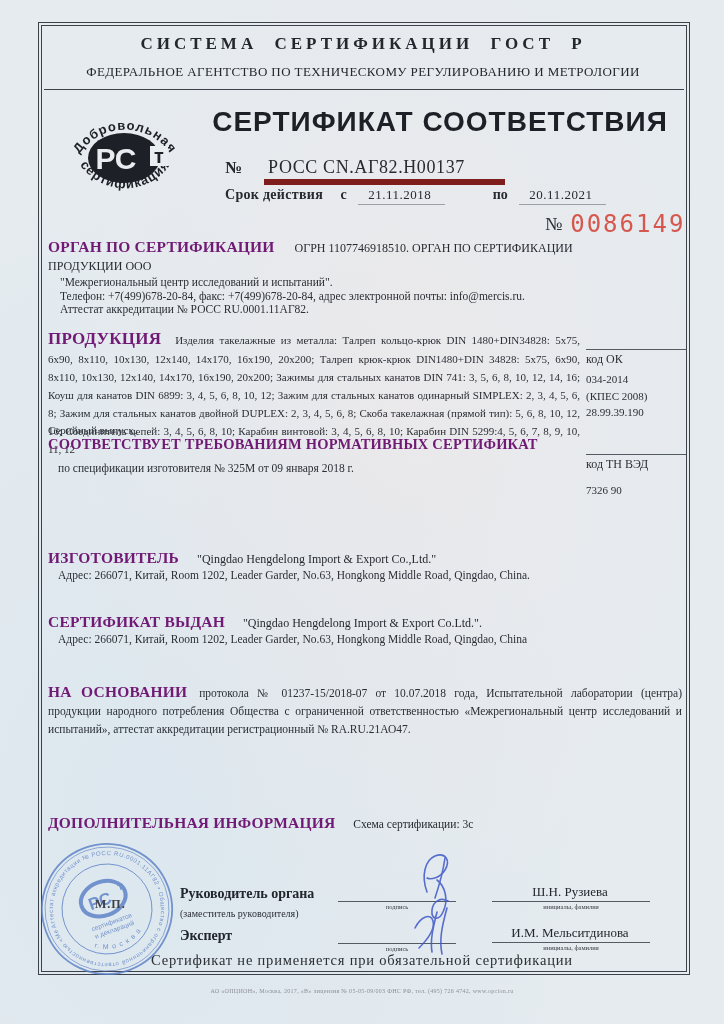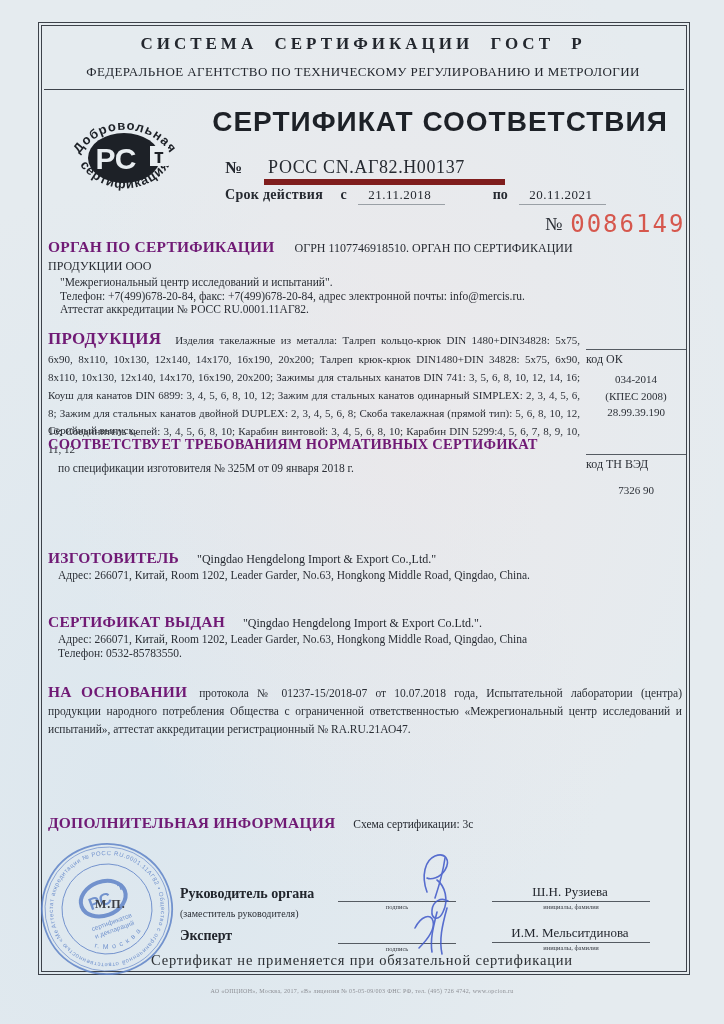--- a/index.html
+++ b/index.html
@@ -35,21 +35,21 @@
   .organ-intro{font-size:12px;margin-left:16px;}
   .organ-lines{margin-left:12px;margin-top:2px;}
   .prod{left:48px;top:329px;width:532px;text-align:justify;}
   .prod .sec-h{font-size:17px;margin-right:14px;}
   .prod-txt{font-size:11px;line-height:13.3px;color:#2b2f36;}
   .prod-serial{left:48px;top:424px;font-size:11px;color:#2b2f36;}
   .codebox{border-top:1px solid #555b62;width:100px;text-align:left;}
   .code-ok{left:586px;top:349px;}
   .code-tn{left:586px;top:454px;}
   .code-lbl{font-size:12px;color:#2b2f36;padding-top:2px;}
-  .code-vals{text-align:center;font-size:11px;line-height:16.5px;margin-top:4px;color:#2b2f36;}
+  .code-vals{font-size:11px;line-height:16.5px;margin-top:4px;color:#2b2f36;}
   .conf{left:48px;top:436px;width:540px;}
   .conf .sec-h{font-size:14.5px;}
   .conf-txt{margin-left:10px;margin-top:9px;}
   .manu{left:48px;top:549px;width:600px;}
   .inline-name{font-size:12px;margin-left:14px;}
   .addr-lines{margin-left:10px;margin-top:2px;}
   .issued{left:48px;top:613px;width:600px;}
   .basis{left:48px;top:683px;width:634px;text-align:justify;}
   .basis .sec-h{margin-right:12px;}
   .basis-txt{font-size:11.5px;line-height:14.2px;color:#2b2f36;}
@@ -152,21 +152,20 @@
   <div class="addr-lines small">
     <div>Адрес: 266071, Китай, Room 1202, Leader Garder, No.63, Hongkong Middle Road, Qingdao, China.</div>
   </div>
 </div>
 
 <div class="abs issued">
   <span class="sec-h">СЕРТИФИКАТ ВЫДАН</span>
   <span class="inline-name">"Qingdao Hengdelong Import &amp; Export Co.Ltd.".</span>
   <div class="addr-lines small">
     <div>Адрес: 266071, Китай, Room 1202, Leader Garder, No.63, Hongkong Middle Road, Qingdao, China</div>
-    <div>Телефон: 0532-85783550.</div>
   </div>
 </div>
 
 <div class="abs basis">
   <span class="sec-h">НА ОСНОВАНИИ</span><span class="basis-txt">протокола № 01237-15/2018-07 от 10.07.2018 года, Испытательной лаборатории (центра) продукции народного потребления Общества с ограниченной ответственностью «Межрегиональный центр исследований и испытаний», аттестат аккредитации регистрационный № RA.RU.21АО47.</span>
 </div>
 
 <div class="abs addinfo">
   <span class="sec-h">ДОПОЛНИТЕЛЬНАЯ ИНФОРМАЦИЯ</span>
   <span class="addinfo-txt">Схема сертификации: 3с</span>

